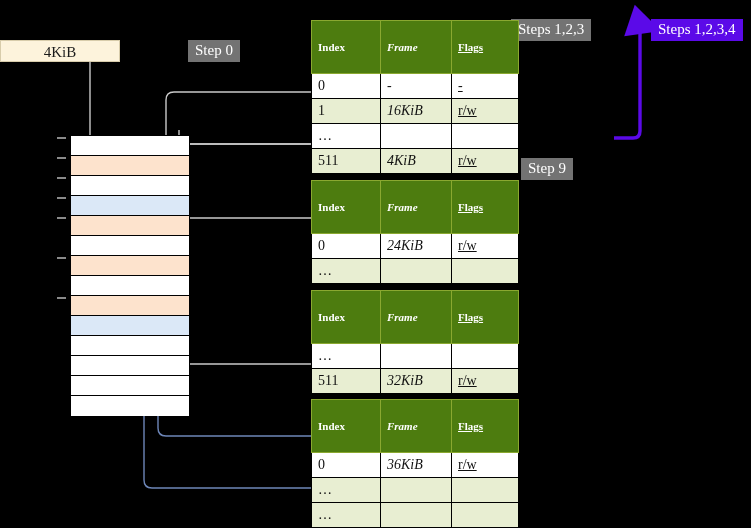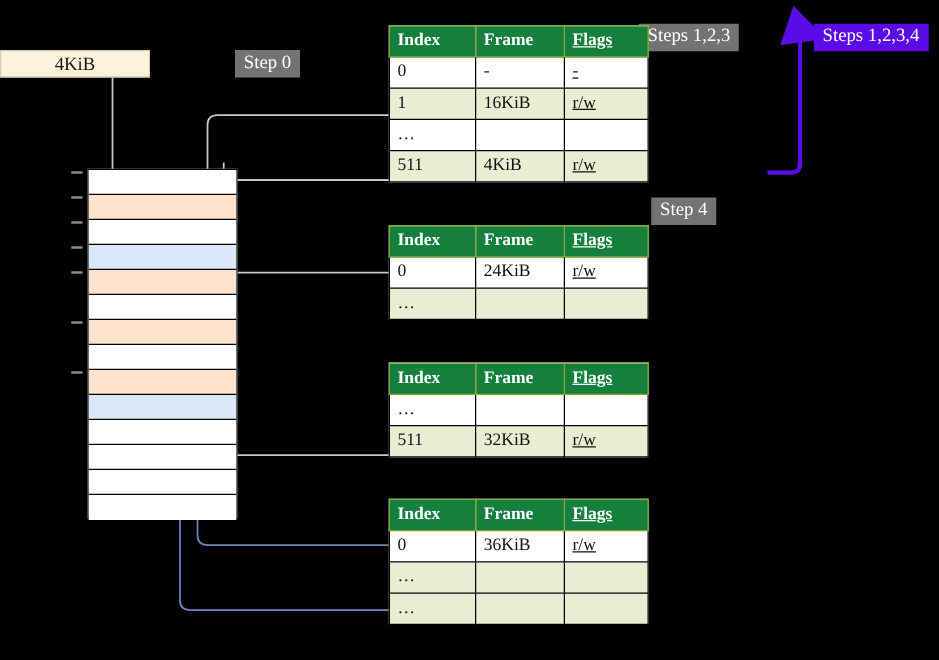--- a/index.html
+++ b/index.html
@@ -61,44 +61,44 @@
 
   
   table.pt{
     position:absolute;
     border-collapse:collapse;
     background:#ffffff;
     font-size:14px;
     table-layout:fixed;
   }
   table.pt th{
-    background:#15803d;
+    background:#4d7c0f;
     color:#ffffff;
     font-weight:bold;
     text-align:left;
-    padding:2px 6px;
+    padding:16px 6px;
     border:1px solid #8aa830;
-    font-size:14px;
+    font-size:11px;
     line-height:20px;
   }
   table.pt td{
     border:1px solid #000000;
     padding:2px 6px;
     line-height:20px;
     height:20px;
     background:#ffffff;
     color:#111;
     vertical-align:middle;
     overflow:hidden;
     white-space:nowrap;
   }
   table.pt tr.alt td{background:#e8eed2;}
   table.pt td.hl{background:#ffff8d;}
   .c-index{width:56px;}
-  .c-frame{width:58px;}
+  .c-frame{width:58px;font-style:italic;}
   .c-flags{width:54px;text-decoration:underline;}
 
   
   svg.wires{position:absolute;left:0;top:0;width:751px;height:528px;overflow:visible;pointer-events:none;}
 </style>
 </head>
 <body>
 
 <div class="stage">
 
@@ -181,21 +181,21 @@
       <div class="tick" style="left: 57px; top: 197px;"></div>
       <div class="tick" style="left: 57px; top: 217px;"></div>
       <div class="tick" style="left: 57px; top: 257px;"></div>
       <div class="tick" style="left: 57px; top: 297px;"></div>
     </div>
 
   <div id="badge-layer">
       <div class="badge red" style="left: 188px; top: 40px;">Step 0</div>
       <div class="badge red" style="left: 511px; top: 19px;">Steps 1,2,3</div>
       <div class="badge violet" style="left: 651px; top: 19px;">Steps 1,2,3,4</div>
-      <div class="badge red" style="left: 521px; top: 158px;">Step 4</div>
+      <div class="badge red" style="left: 521px; top: 158px;">Step 9</div>
     </div>
 
   <div id="table-layer">
       <table class="pt" style="left: 311px; top: 20px;">
         <thead>
           <tr>
             <th class="c-index">Index</th>
             <th class="c-frame">Frame</th>
             <th class="c-flags">Flags</th>
           </tr>

